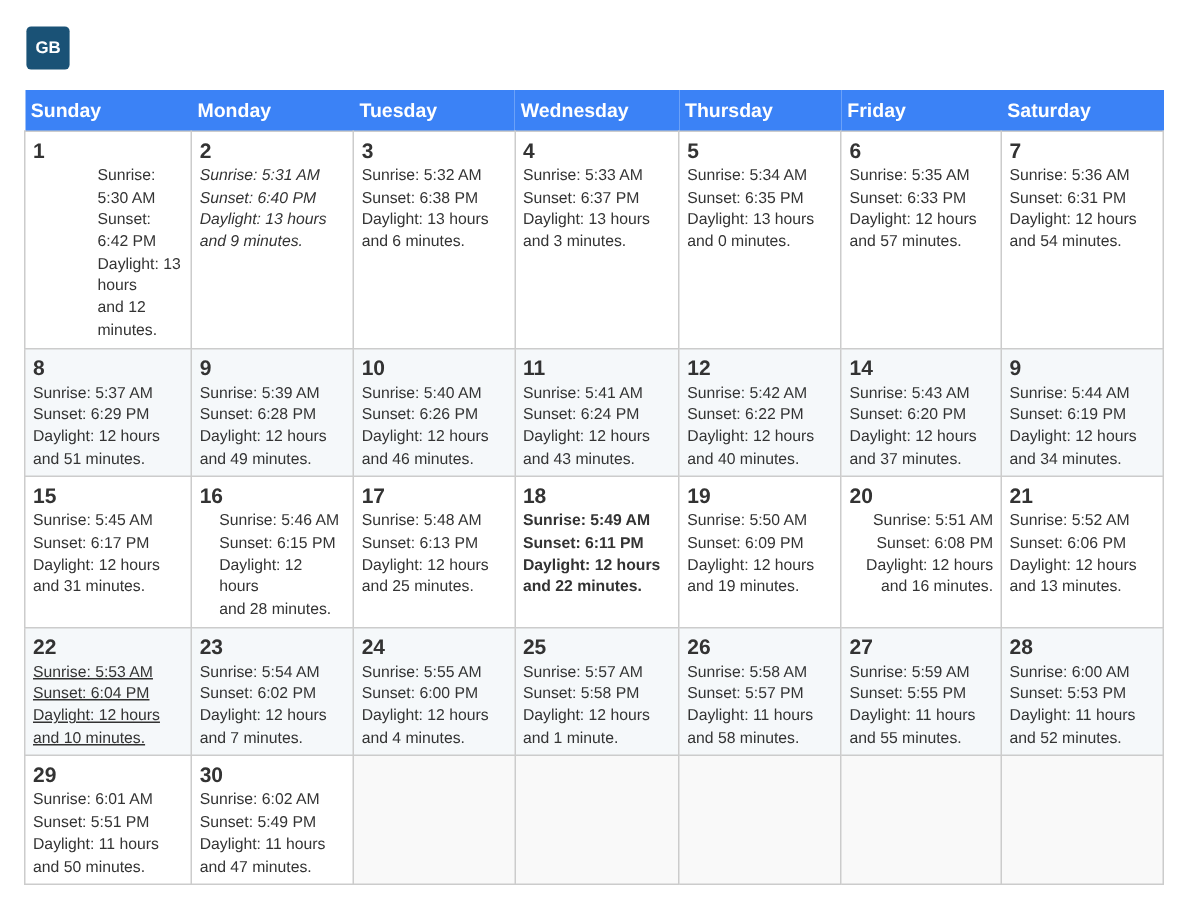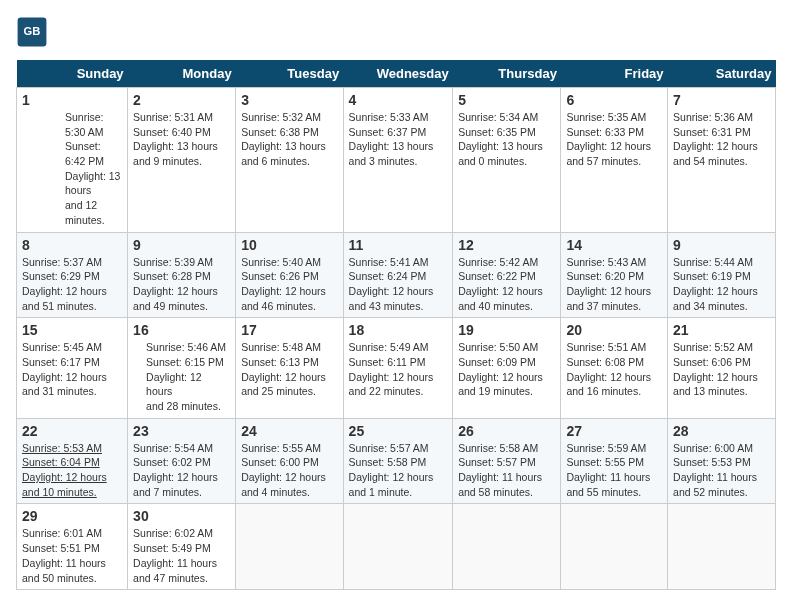--- a/index.html
+++ b/index.html
@@ -42,24 +42,24 @@
     .location-title {
       font-size: 16px;
       color: #555;
     }
     table {
       width: 100%;
       border-collapse: collapse;
       font-size: 11px;
     }
     th {
-      background-color: #0c4a6e;
+      background-color: #3b82f6;
       color: white;
       padding: 6px 4px;
-      text-align: right;
+      text-align: left;
       font-size: 13px;
       font-weight: bold;
     }
     td {
       border: 1px solid #ccc;
       vertical-align: top;
       padding: 4px 5px;
       width: 113px;
       height: 80px;
       background: #fff;
@@ -119,21 +119,21 @@
   <tr>
         <td>
           <span class="day-num">1</span>
           <div class="day-info" style="white-space: pre-line; margin-left: 43px;">Sunrise: 5:30 AM
 Sunset: 6:42 PM
 Daylight: 13 hours
 and 12 minutes.</div>
         </td>
         <td>
           <span class="day-num">2</span>
-          <div class="day-info" style="white-space: pre-line;">Sunrise: 5:31 AM
+          <div class="day-info" style="white-space: pre-line; font-style: italic;">Sunrise: 5:31 AM
 Sunset: 6:40 PM
 Daylight: 13 hours
 and 9 minutes.</div>
         </td>
         <td>
           <span class="day-num">3</span>
           <div class="day-info" style="white-space: pre-line;">Sunrise: 5:32 AM
 Sunset: 6:38 PM
 Daylight: 13 hours
 and 6 minutes.</div>
@@ -235,35 +235,35 @@
         </td>
         <td>
           <span class="day-num">17</span>
           <div class="day-info" style="white-space: pre-line;">Sunrise: 5:48 AM
 Sunset: 6:13 PM
 Daylight: 12 hours
 and 25 minutes.</div>
         </td>
         <td>
           <span class="day-num">18</span>
-          <div class="day-info" style="white-space: pre-line;">Sunrise: 5:49 AM
+          <div class="day-info" style="white-space: pre-line; font-weight: bold;">Sunrise: 5:49 AM
 Sunset: 6:11 PM
 Daylight: 12 hours
 and 22 minutes.</div>
         </td>
         <td>
           <span class="day-num">19</span>
           <div class="day-info" style="white-space: pre-line;">Sunrise: 5:50 AM
 Sunset: 6:09 PM
 Daylight: 12 hours
 and 19 minutes.</div>
         </td>
         <td>
           <span class="day-num">20</span>
-          <div class="day-info" style="white-space: pre-line;">Sunrise: 5:51 AM
+          <div class="day-info" style="white-space: pre-line; text-align: right;">Sunrise: 5:51 AM
 Sunset: 6:08 PM
 Daylight: 12 hours
 and 16 minutes.</div>
         </td>
         <td>
           <span class="day-num">21</span>
           <div class="day-info" style="white-space: pre-line;">Sunrise: 5:52 AM
 Sunset: 6:06 PM
 Daylight: 12 hours
 and 13 minutes.</div>

